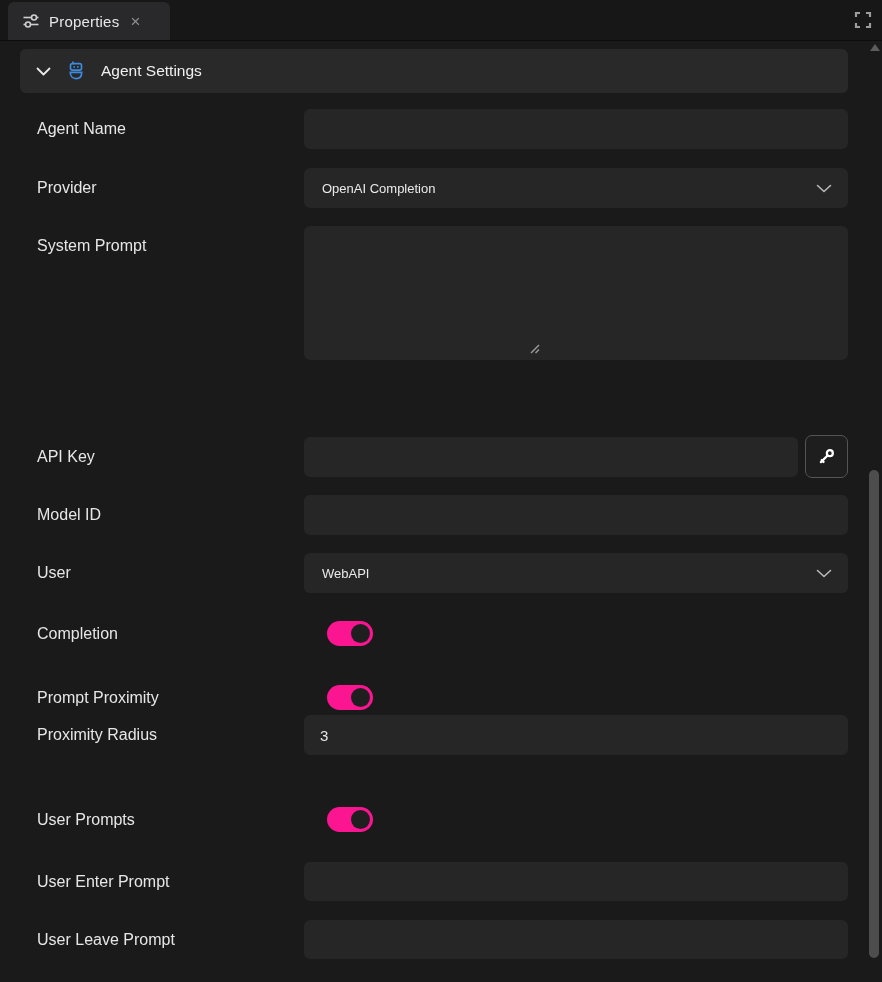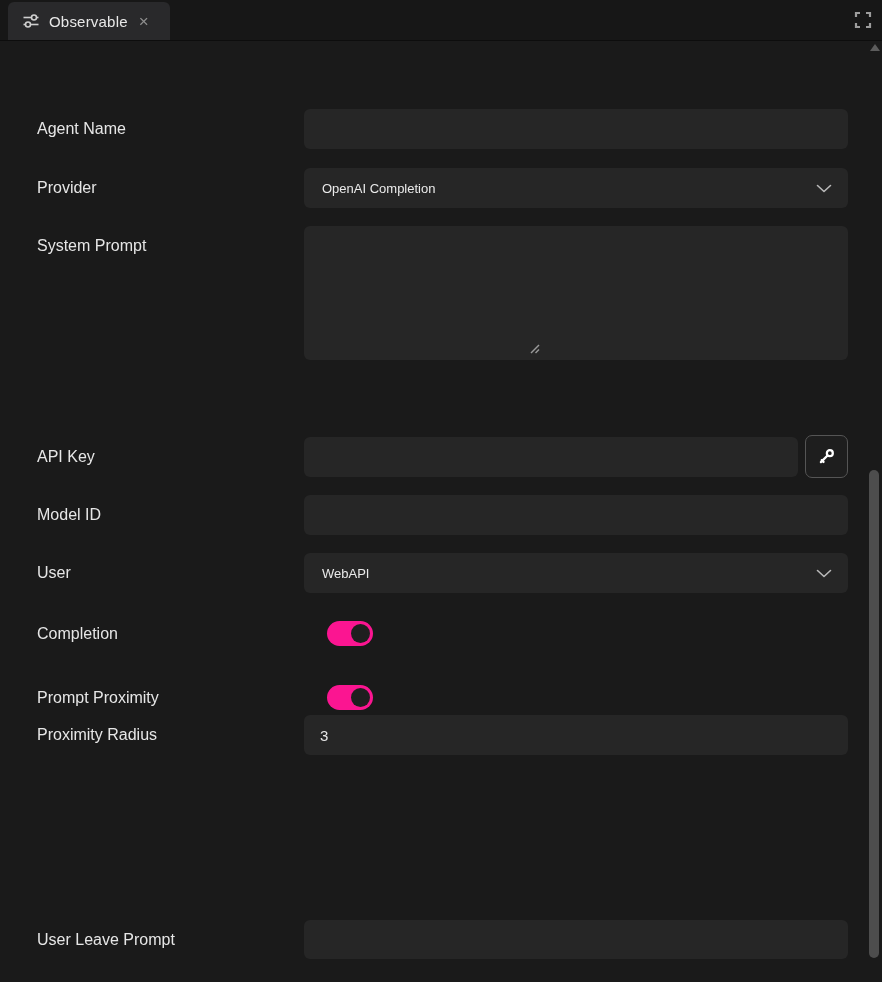--- a/index.html
+++ b/index.html
@@ -54,35 +54,52 @@
   <div class="tabbar">
     <div class="tab">
       <span>
         <svg width="18" height="18" viewBox="0 0 18 18">
           <line x1="1.5" y1="5.5" x2="16.5" y2="5.5" stroke="#cfcfcf" stroke-width="1.6"></line>
           <circle cx="12" cy="5.5" r="2.5" fill="#29292b" stroke="#cfcfcf" stroke-width="1.6"></circle>
           <line x1="1.5" y1="12.5" x2="16.5" y2="12.5" stroke="#cfcfcf" stroke-width="1.6"></line>
           <circle cx="6" cy="12.5" r="2.5" fill="#29292b" stroke="#cfcfcf" stroke-width="1.6"></circle>
         </svg>
       </span>
-      <span class="tab-title">Observable</span>
+      <span class="tab-title">Properties</span>
       <span class="tab-close">×</span>
     </div>
     <div class="expand-btn">
       <svg width="18" height="18" viewBox="0 0 18 18" stroke="#9d9d9d" stroke-width="2.2" fill="none">
         <path d="M2 6 V2 H6"></path>
           <path d="M12 2 H16 V6"></path>
           <path d="M16 12 V16 H12"></path>
           <path d="M6 16 H2 V12"></path>
       </svg>
     </div>
   </div>
 
   <div class="panel">
 
+    <div class="section-header">
+      <span>
+        <svg width="15" height="9" viewBox="0 0 15 9">
+            <polyline points="1.5,1.5 7.5,7.5 13.5,1.5" fill="none" stroke="#e8e8e8" stroke-width="1.8" stroke-linecap="round" stroke-linejoin="round"></polyline>
+          </svg>
+      </span>
+      <span>
+        <svg width="22" height="22" viewBox="0 0 24 24" fill="none" stroke="#3d8be0" stroke-width="1.8" stroke-linecap="round">
+          <line x1="8.7" y1="2.2" x2="8.7" y2="4"></line>
+          <rect x="6" y="4" width="12" height="7" rx="2"></rect>
+          <circle cx="10" cy="7.5" r="1" fill="#3d8be0" stroke="none"></circle>
+          <circle cx="14" cy="7.5" r="1" fill="#3d8be0" stroke="none"></circle>
+          <path d="M5.8 13.5 H18.2 C18.2 18 15.4 20.3 12 20.3 C8.6 20.3 5.8 18 5.8 13.5 Z"></path>
+        </svg>
+      </span>
+      <span class="section-title">Agent Settings</span>
+    </div>
 
     <div class="row" style="top:68px;height:40px">
       <div class="row-label">Agent Name</div>
       <input class="ctl" type="text" value="" style="">
     </div>
 
     <div class="row" style="top:127px;height:40px">
       <div class="row-label">Provider</div>
       <div class="ctl select">
         <span class="select-value">OpenAI Completion</span>
@@ -149,21 +166,31 @@
       <div class="toggle">
           <div class="knob"></div>
         </div>
     </div>
 
     <div class="row" style="top:674px;height:40px">
       <div class="row-label">Proximity Radius</div>
       <input class="ctl" type="text" value="3" style="">
     </div>
 
-
+    <div class="row" style="top:766px;height:25px">
+      <div class="row-label">User Prompts</div>
+      <div class="toggle">
+          <div class="knob"></div>
+        </div>
+    </div>
+
+    <div class="row" style="top:821px;height:39px">
+      <div class="row-label">User Enter Prompt</div>
+      <input class="ctl short" type="text" value="" style="">
+    </div>
 
     <div class="row" style="top:879px;height:39px">
       <div class="row-label">User Leave Prompt</div>
       <input class="ctl short" type="text" value="" style="">
     </div>
 
   </div>
 
   <div class="scrollbar">
     <div class="scroll-up"></div>

